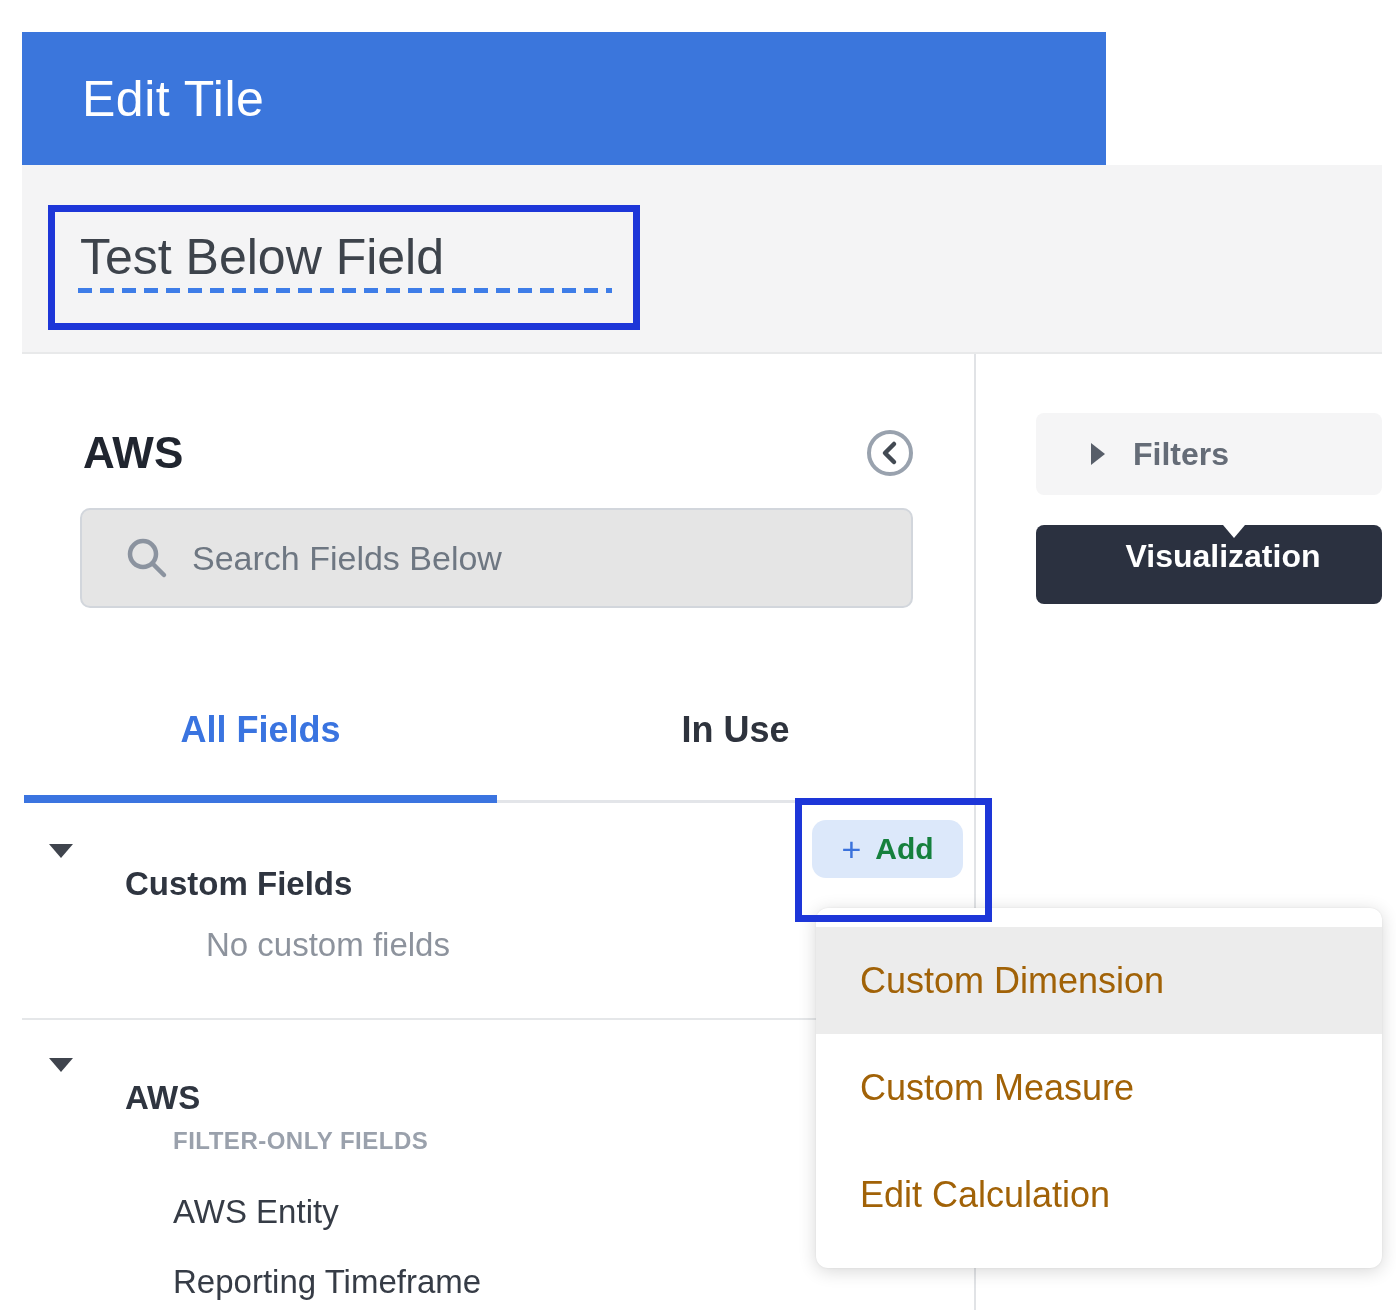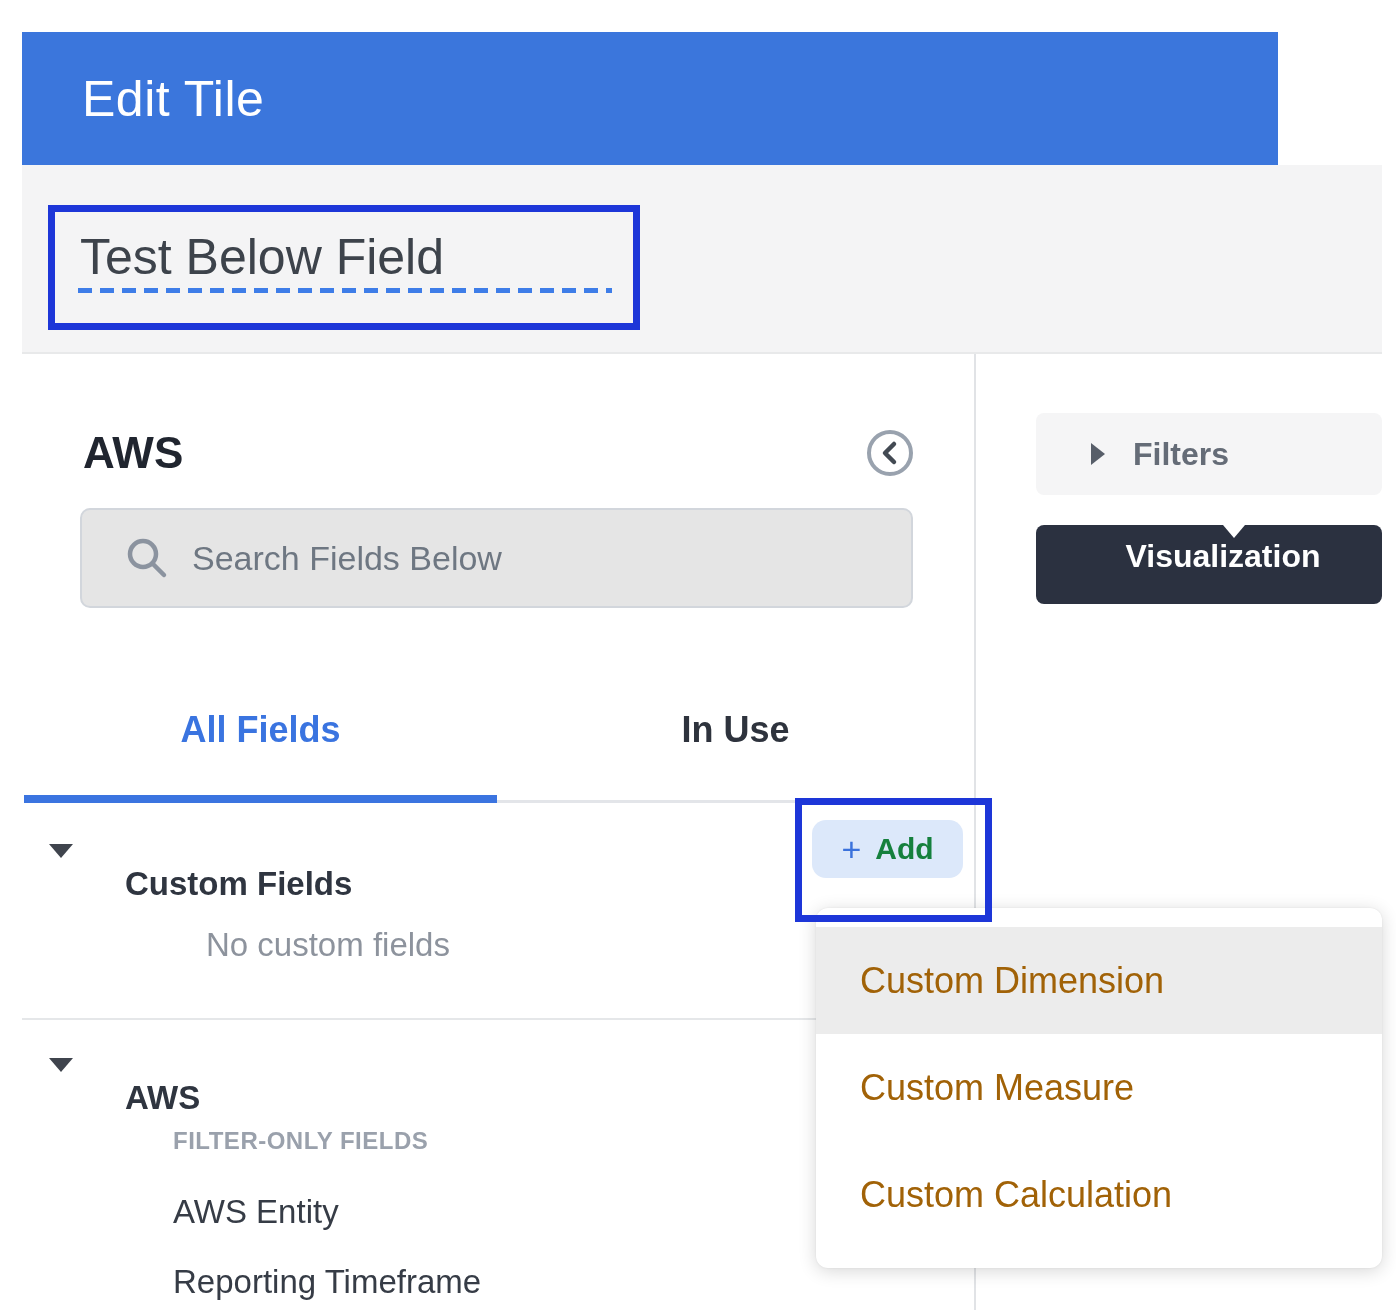--- a/index.html
+++ b/index.html
@@ -6,21 +6,21 @@
   body{
     width:1396px;height:1310px;position:relative;overflow:hidden;
     background:#ffffff;
     font-family:"Liberation Sans","DejaVu Sans",sans-serif;
     -webkit-font-smoothing:antialiased;
   }
   .abs{position:absolute;}
 
   
   .modal-header{
-    left:22px;top:32px;width:1256px;height:133px;
+    left:22px;top:32px;width:1084px;height:133px;
     background:#3b76dc;display:flex;align-items:center;
   }
   .modal-header-title{
     margin-left:60px;color:#ffffff;font-size:50px;font-weight:500;letter-spacing:.5px;
   }
   .modal-subheader{
     left:22px;top:165px;width:1360px;height:189px;
     background:#f4f4f5;border-bottom:2px solid #e8e9ea;box-sizing:border-box;
   }
   .title-input-wrap{ 
@@ -169,14 +169,14 @@
 
 <div class="abs viz-bar">
   <span class="viz-caret"></span>
   <span class="viz-label">Visualization</span>
 </div>
 
 <div class="abs menu-card">
   <div class="menu-spacer"></div>
   <div class="menu-item highlighted">Custom Dimension</div>
   <div class="menu-item">Custom Measure</div>
-  <div class="menu-item">Custom Calculation</div>
+  <div class="menu-item">Edit Calculation</div>
 </div>
 
 </body></html>

